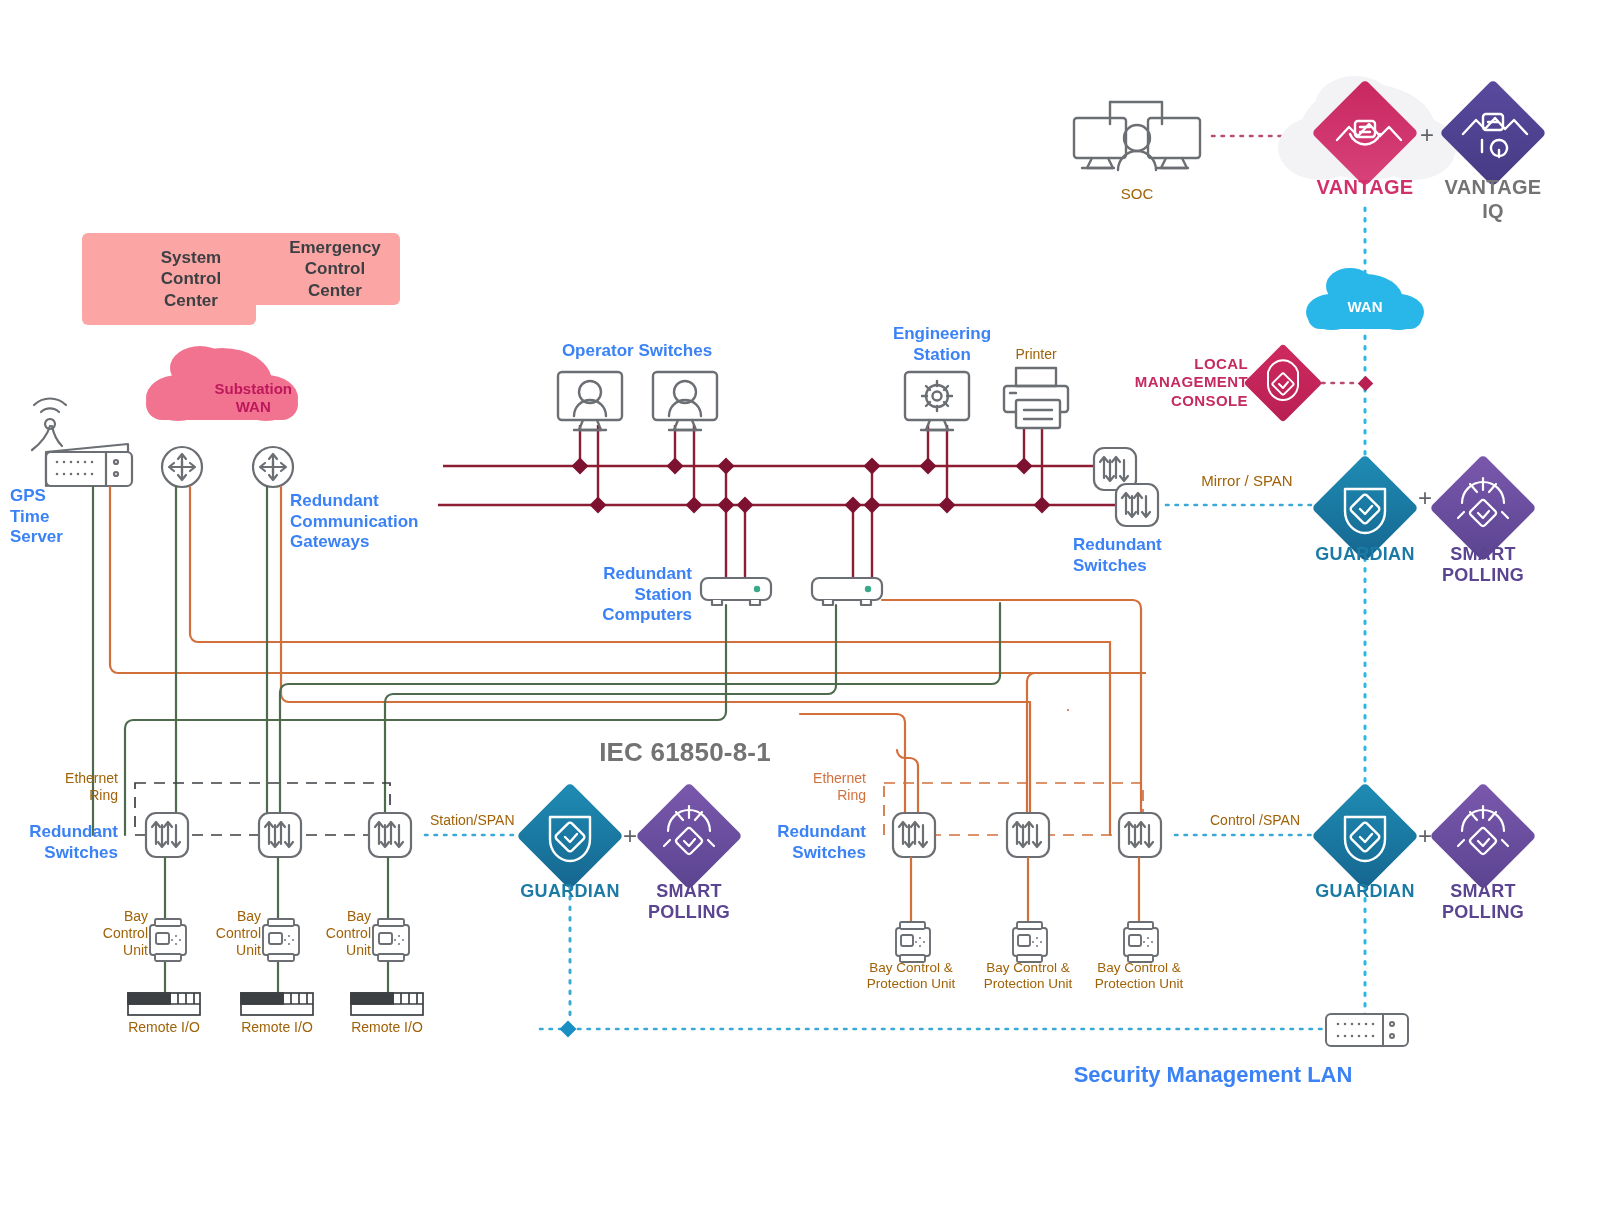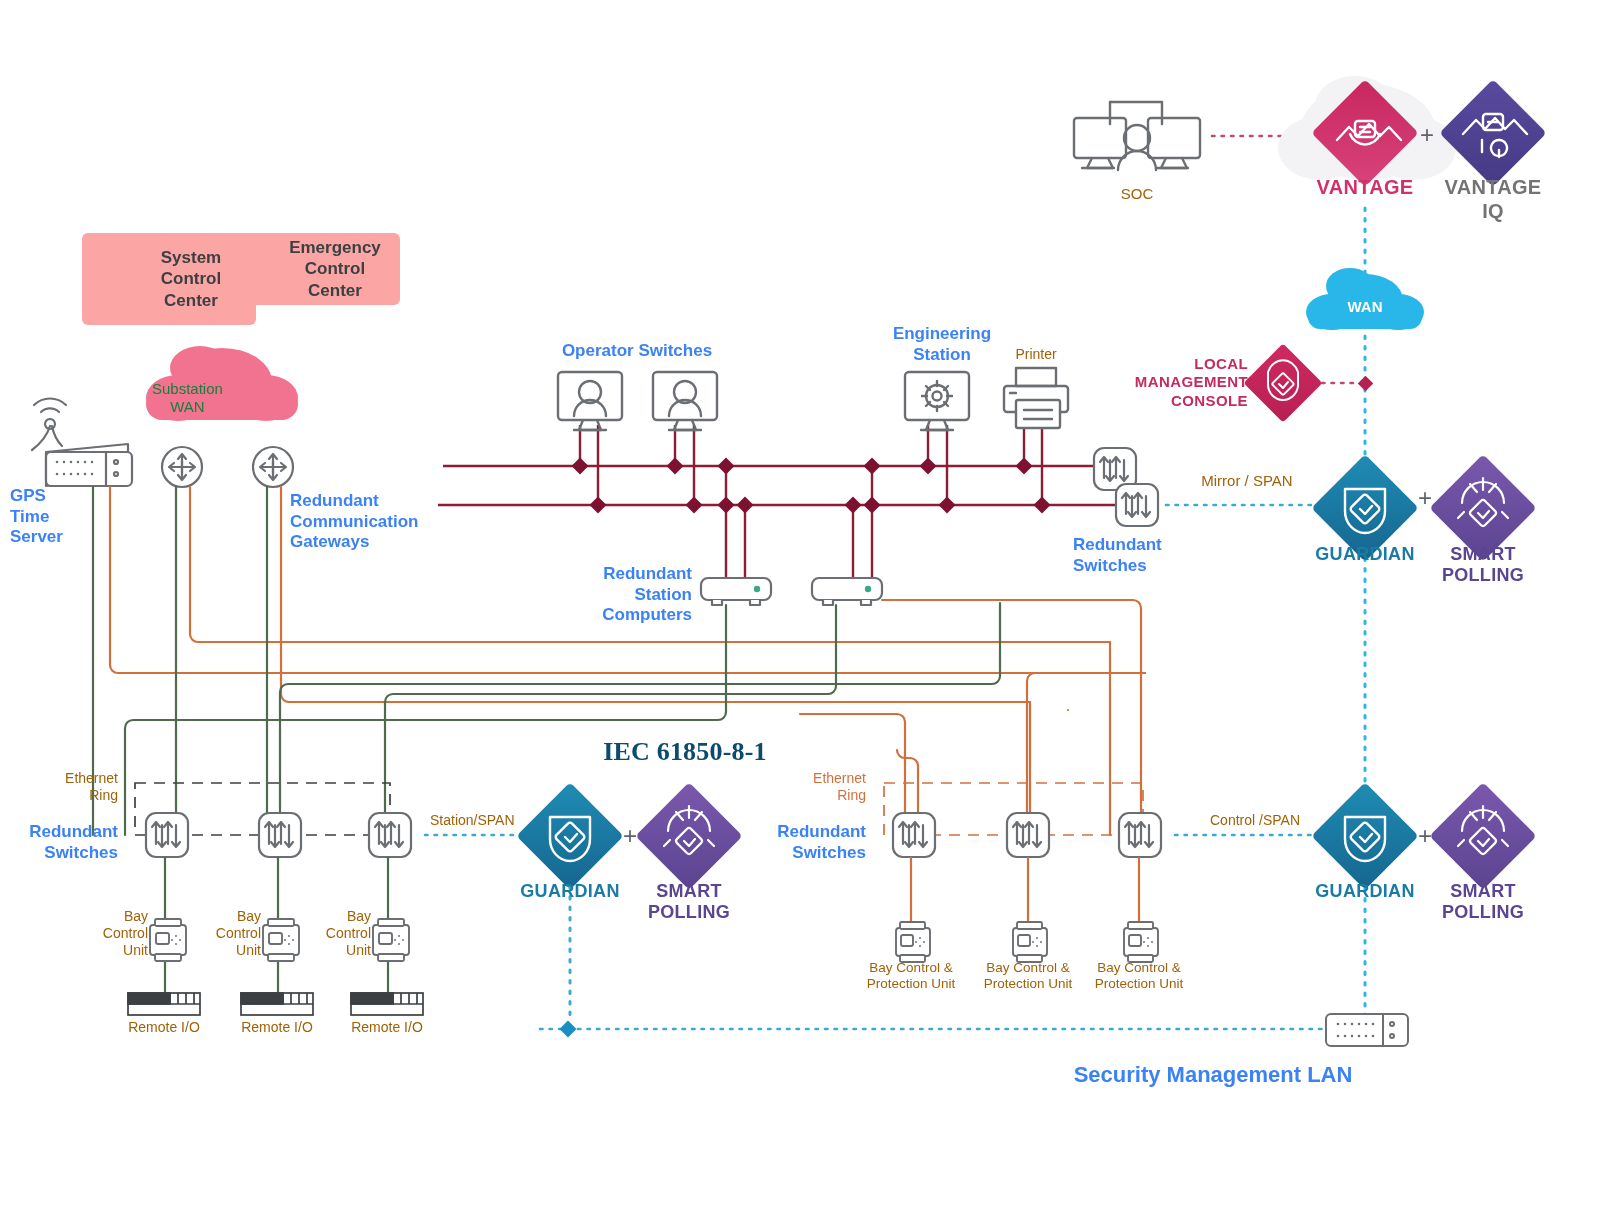--- a/index.html
+++ b/index.html
@@ -7,26 +7,26 @@
        font-family:"Liberation Sans",sans-serif;}
   #stage{position:absolute;left:0;top:0;width:1600px;height:1205px;}
   svg.layer{position:absolute;left:0;top:0;width:1600px;height:1205px;overflow:visible;}
   .lbl{position:absolute;color:#3b82f6;font-weight:700;line-height:1.22;}
   .lbl.thin{font-weight:400;color:#a16207;}
   .ctr{text-align:center;transform:translateX(-50%);}
   .rgt{text-align:right;transform:translateX(-100%);}
   .box-ctr{position:absolute;background:#fca5a5;border-radius:6px;
            display:flex;align-items:center;justify-content:center;
            text-align:center;color:#3c4043;font-weight:700;font-size:17px;line-height:1.25;padding-left:44px;}
-  .cloud-pink{position:absolute;color:#15803d;font-weight:400;font-size:15px;
-              text-align:center;display:flex;align-items:center;justify-content:flex-start;line-height:1.2;}
+  .cloud-pink{position:absolute;color:#be185d;font-weight:700;font-size:15px;
+              text-align:center;display:flex;align-items:center;justify-content:flex-end;line-height:1.2;}
   .dmdlabel{position:absolute;text-align:center;transform:translateX(-50%);
             font-weight:700;letter-spacing:.3px;line-height:1.18;}
   .plus{position:absolute;color:#5f6368;font-size:24px;font-weight:400;transform:translate(-50%,-50%);}
-  .iecv{position:absolute;color:#0c4a6e;font-weight:700;font-size:26px;letter-spacing:.2px;transform:translateX(-50%);font-family:Liberation Serif, serif;}
+  .iecv{position:absolute;color:#737373;font-weight:700;font-size:26px;letter-spacing:.2px;transform:translateX(-50%);}
 </style>
 </head>
 <body>
 
 <div id="stage">
 
 <svg class="layer" viewBox="0 0 1600 1205">
   <defs>
     <linearGradient id="gVantage" x1="0" y1="0" x2="1" y2="1">
       <stop offset="0" stop-color="#c8275f"></stop>

